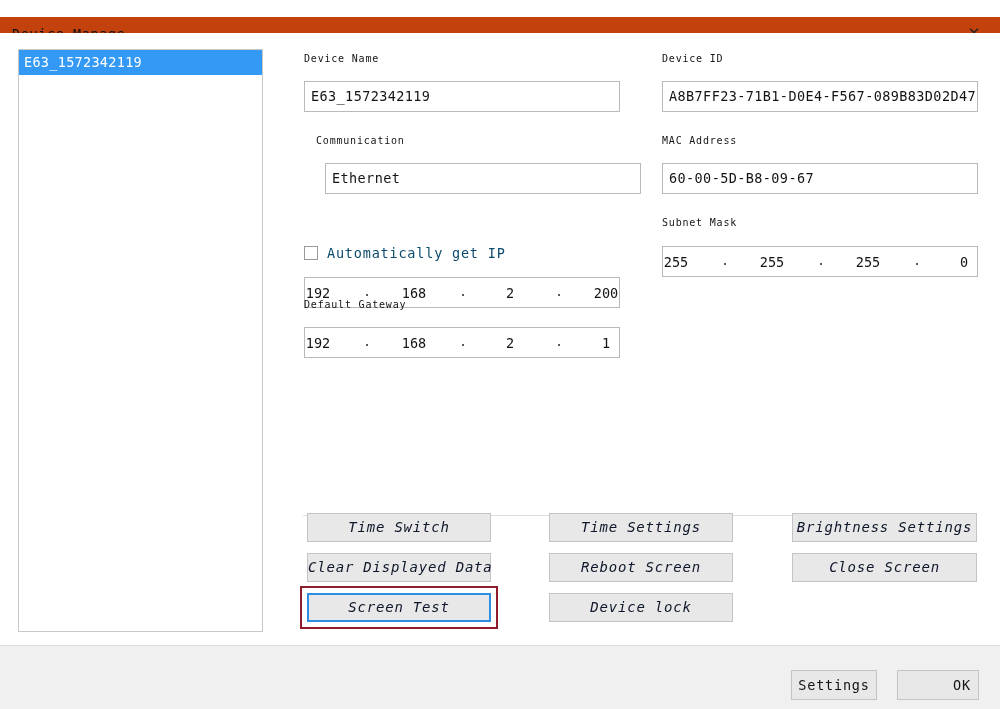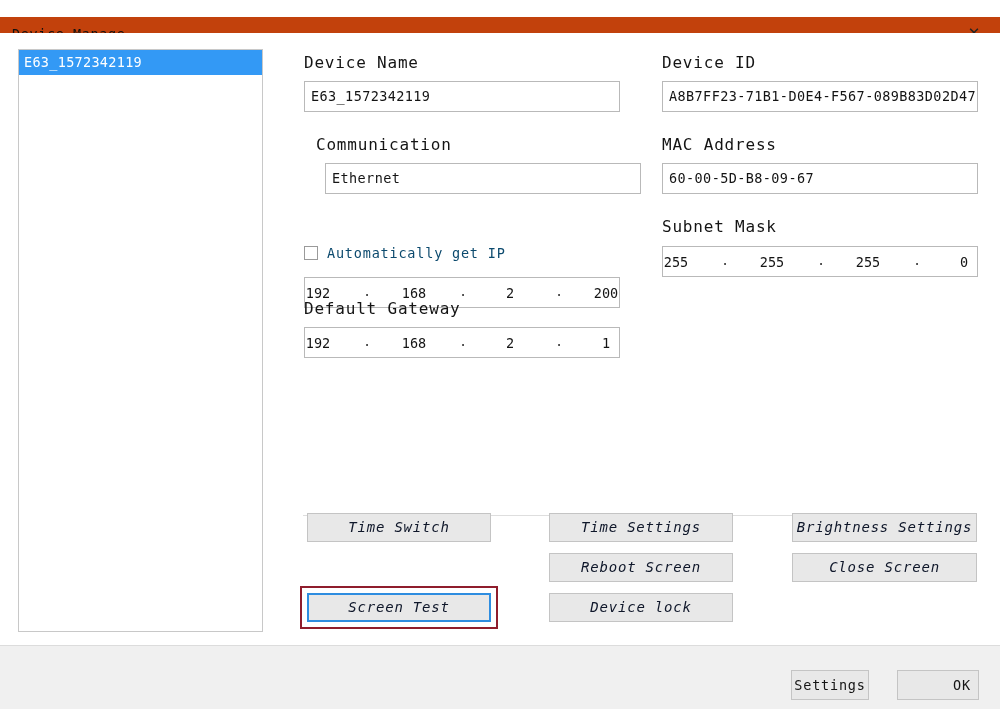--- a/index.html
+++ b/index.html
@@ -76,21 +76,21 @@
     cursor: default;
   }
   .device-list-item.selected {
     background: #3399f5;
     color: #ffffff;
   }
 
   
   .field-label {
     position: absolute;
-    font-size: 16px;
+    font-size: 10px;
     letter-spacing: 0.8px;
     color: #141414;
     white-space: nowrap;
   }
   .text-box {
     position: absolute;
     background: #ffffff;
     border: 1px solid #b9b9b9;
     box-sizing: border-box;
     height: 31px;
@@ -205,21 +205,21 @@
     line-height: 28px;
     text-align: center;
     background: #e8e8e8;
     border: 1px solid #c4c4c4;
     box-sizing: border-box;
     font-size: 13.5px;
     letter-spacing: 0.8px;
     color: #141414;
     cursor: pointer;
   }
-  #footer-settings { left: 791px; width: 78px; }
+  #footer-settings { left: 791px; width: 86px; }
   #footer-ok { left: 897px; width: 82px; padding-left: 48px; }
 </style>
 </head>
 <body>
 
 <div class="titlebar">
   <div class="title-text">Device Manage</div>
   <div class="close-btn">✕</div>
 </div>
 
@@ -277,20 +277,21 @@
     <span class="ip-dot">.</span>
     <span class="ip-octet">0</span>
   </div>
 
   <div class="divider"></div>
 
   <div class="btn" style="left:307px; top:480px; width:184px; margin-top:0;">Time Switch</div>
   <div class="btn" style="left:549px; top:480px; width:184px;">Time Settings</div>
   <div class="btn" style="left:792px; top:480px; width:185px;">Brightness Settings</div>
 
+  <div class="btn" style="left:307px; top:520px; width:184px;">Clear Displayed Data</div>
   <div class="btn" style="left:549px; top:520px; width:184px;">Reboot Screen</div>
   <div class="btn" style="left:792px; top:520px; width:185px;">Close Screen</div>
 
   <div class="btn focused" style="left:307px; top:560px; width:184px;">Screen Test</div>
   <div class="highlight-box" style="left:300px; top:553px; width:198px; height:43px;"></div>
   <div class="btn" style="left:549px; top:560px; width:184px;">Device lock</div>
 </div>
 
 <div class="footer">
   <div class="footer-btn" id="footer-settings">Settings</div>

